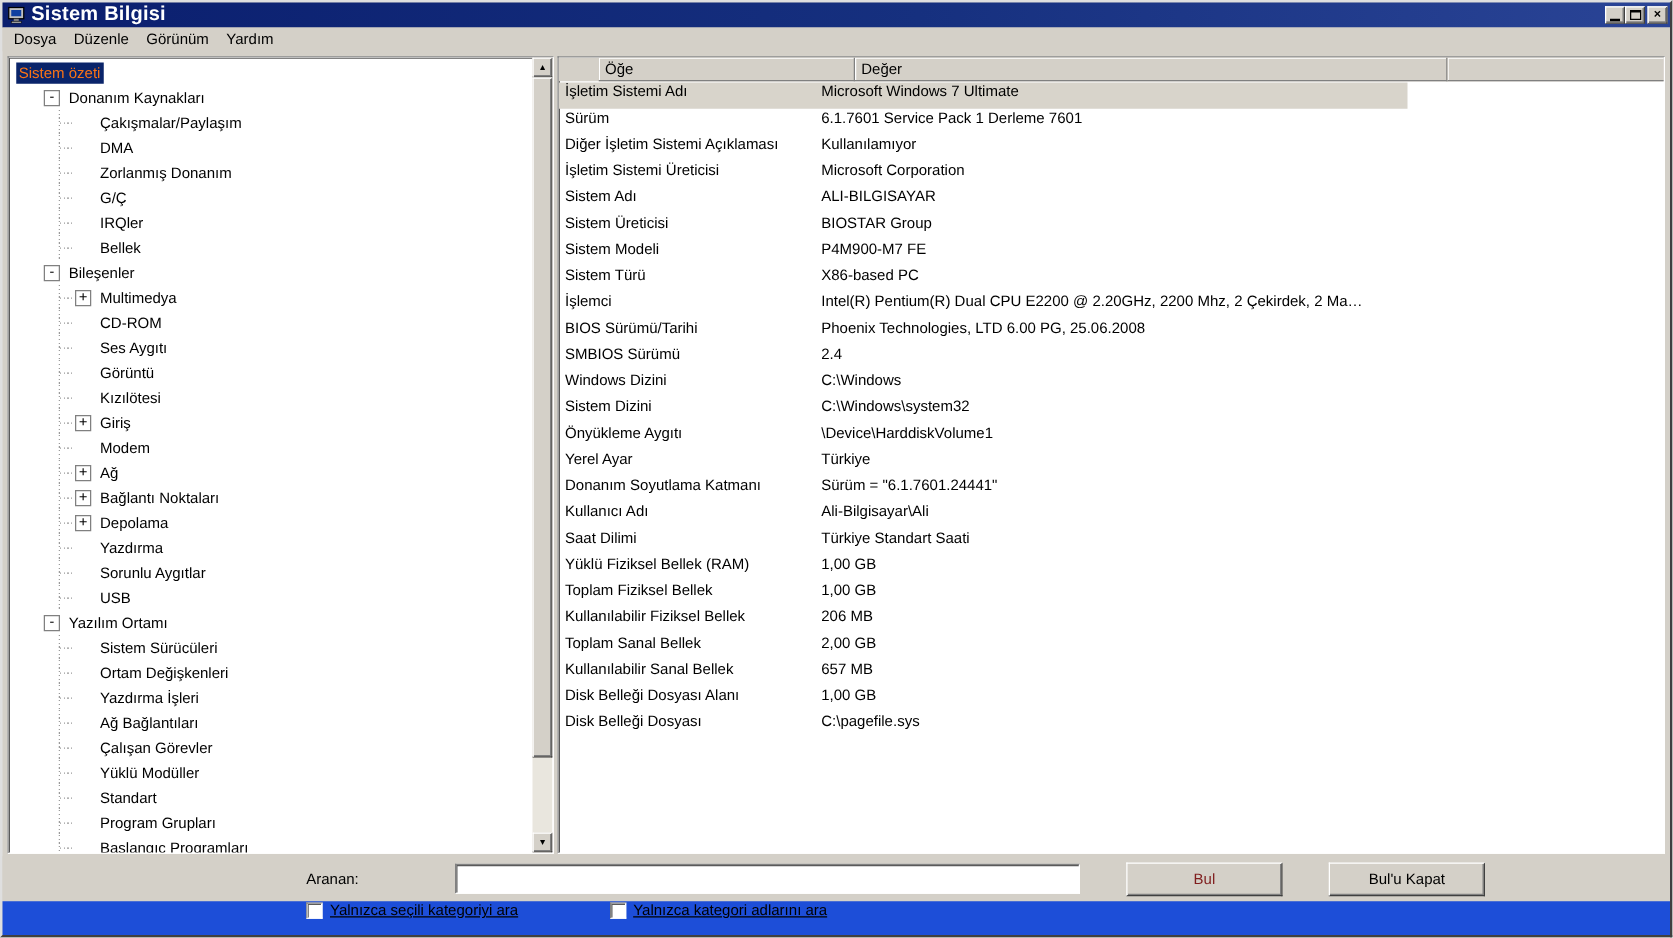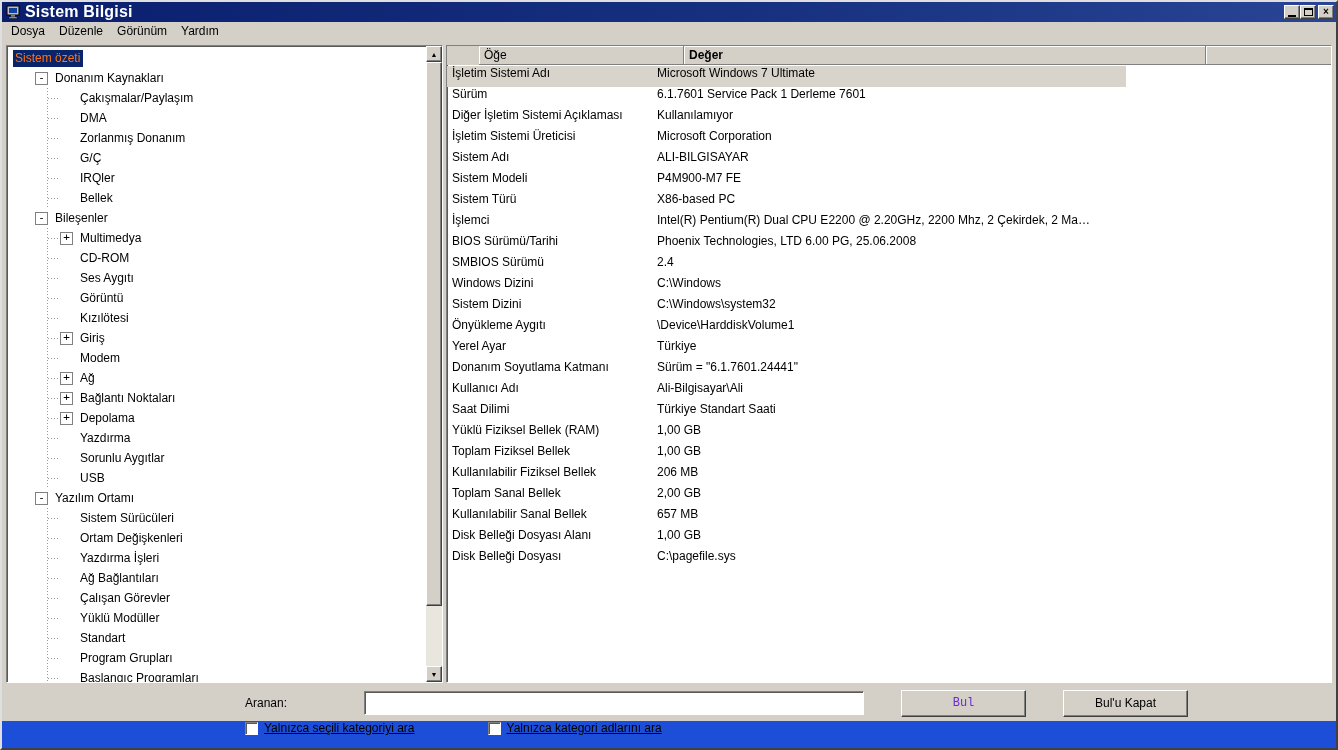--- a/index.html
+++ b/index.html
@@ -106,21 +106,21 @@
   .table-pane { flex:1; display:flex; flex-direction:column; overflow:hidden; }
   .table-header { display:flex; height:19px; flex-shrink:0; background:#d4d0c8;padding-left:32px; }
   .hcell {
     padding:2px 5px;
     background:#d4d0c8;
     border-right:1px solid #808080; border-bottom:1px solid #808080;
     box-shadow:inset 1px 1px 0 #fff;
     white-space:nowrap; overflow:hidden;
   }
   .hcell.c1 { width:205px; flex-shrink:0; }
-  .hcell.c2 { width:522px; flex-shrink:0;font-weight:bold; }
+  .hcell.c2 { width:474px; flex-shrink:0; }
   .hcell.fill { flex:1; border-right:none; }
   .table-body { flex:1; overflow:hidden; padding-top:1px; }
   .trow { display:flex; height:21px; }
   .tcell { padding:0 5px; white-space:nowrap; overflow:hidden; }
   .tcell.c1 { width:205px; flex-shrink:0; }
   .tcell.c2 { width:474px; flex-shrink:0; }
   .trow.selected .tcell { background:#d8d4cb; }
   
   .search-bar {
     height:36px; flex-shrink:0;
@@ -140,21 +140,21 @@
   }
   .btn {
     height:27px; width:125px;
     margin-left:6px;
     background:#d4d0c8;
     border:1px solid; border-color:#fff #404040 #404040 #fff;
     box-shadow:inset -1px -1px 0 #808080;
     font-family:"Liberation Sans", sans-serif; font-size:12px;
     color:#000; text-align:center; cursor:default;
   }
-  .btn.disabled { color:#6d28d9;font-family:Liberation Mono, monospace; }
+  .btn.disabled { color:#7f1d1d; }
   
   .check-row {
     height:27px; flex-shrink:0;
     display:flex; align-items:flex-start;
     padding-left:243px;
     background:#1d4ed8;
     text-decoration:underline;
   }
   .check-group { display:flex; align-items:center; }
   .check-group + .check-group { margin-left:73px; }
@@ -361,20 +361,24 @@
           </div>
           <div class="trow">
             <div class="tcell c1">İşletim Sistemi Üreticisi</div>
             <div class="tcell c2">Microsoft Corporation</div>
           </div>
           <div class="trow">
             <div class="tcell c1">Sistem Adı</div>
             <div class="tcell c2">ALI-BILGISAYAR</div>
           </div>
           <div class="trow">
+            <div class="tcell c1">Sistem Üreticisi</div>
+            <div class="tcell c2">BIOSTAR Group</div>
+          </div>
+          <div class="trow">
             <div class="tcell c1">Sistem Modeli</div>
             <div class="tcell c2">P4M900-M7 FE</div>
           </div>
           <div class="trow">
             <div class="tcell c1">Sistem Türü</div>
             <div class="tcell c2">X86-based PC</div>
           </div>
           <div class="trow">
             <div class="tcell c1">İşlemci</div>
             <div class="tcell c2">Intel(R) Pentium(R) Dual  CPU  E2200  @ 2.20GHz, 2200 Mhz, 2 Çekirdek, 2 Ma…</div>

